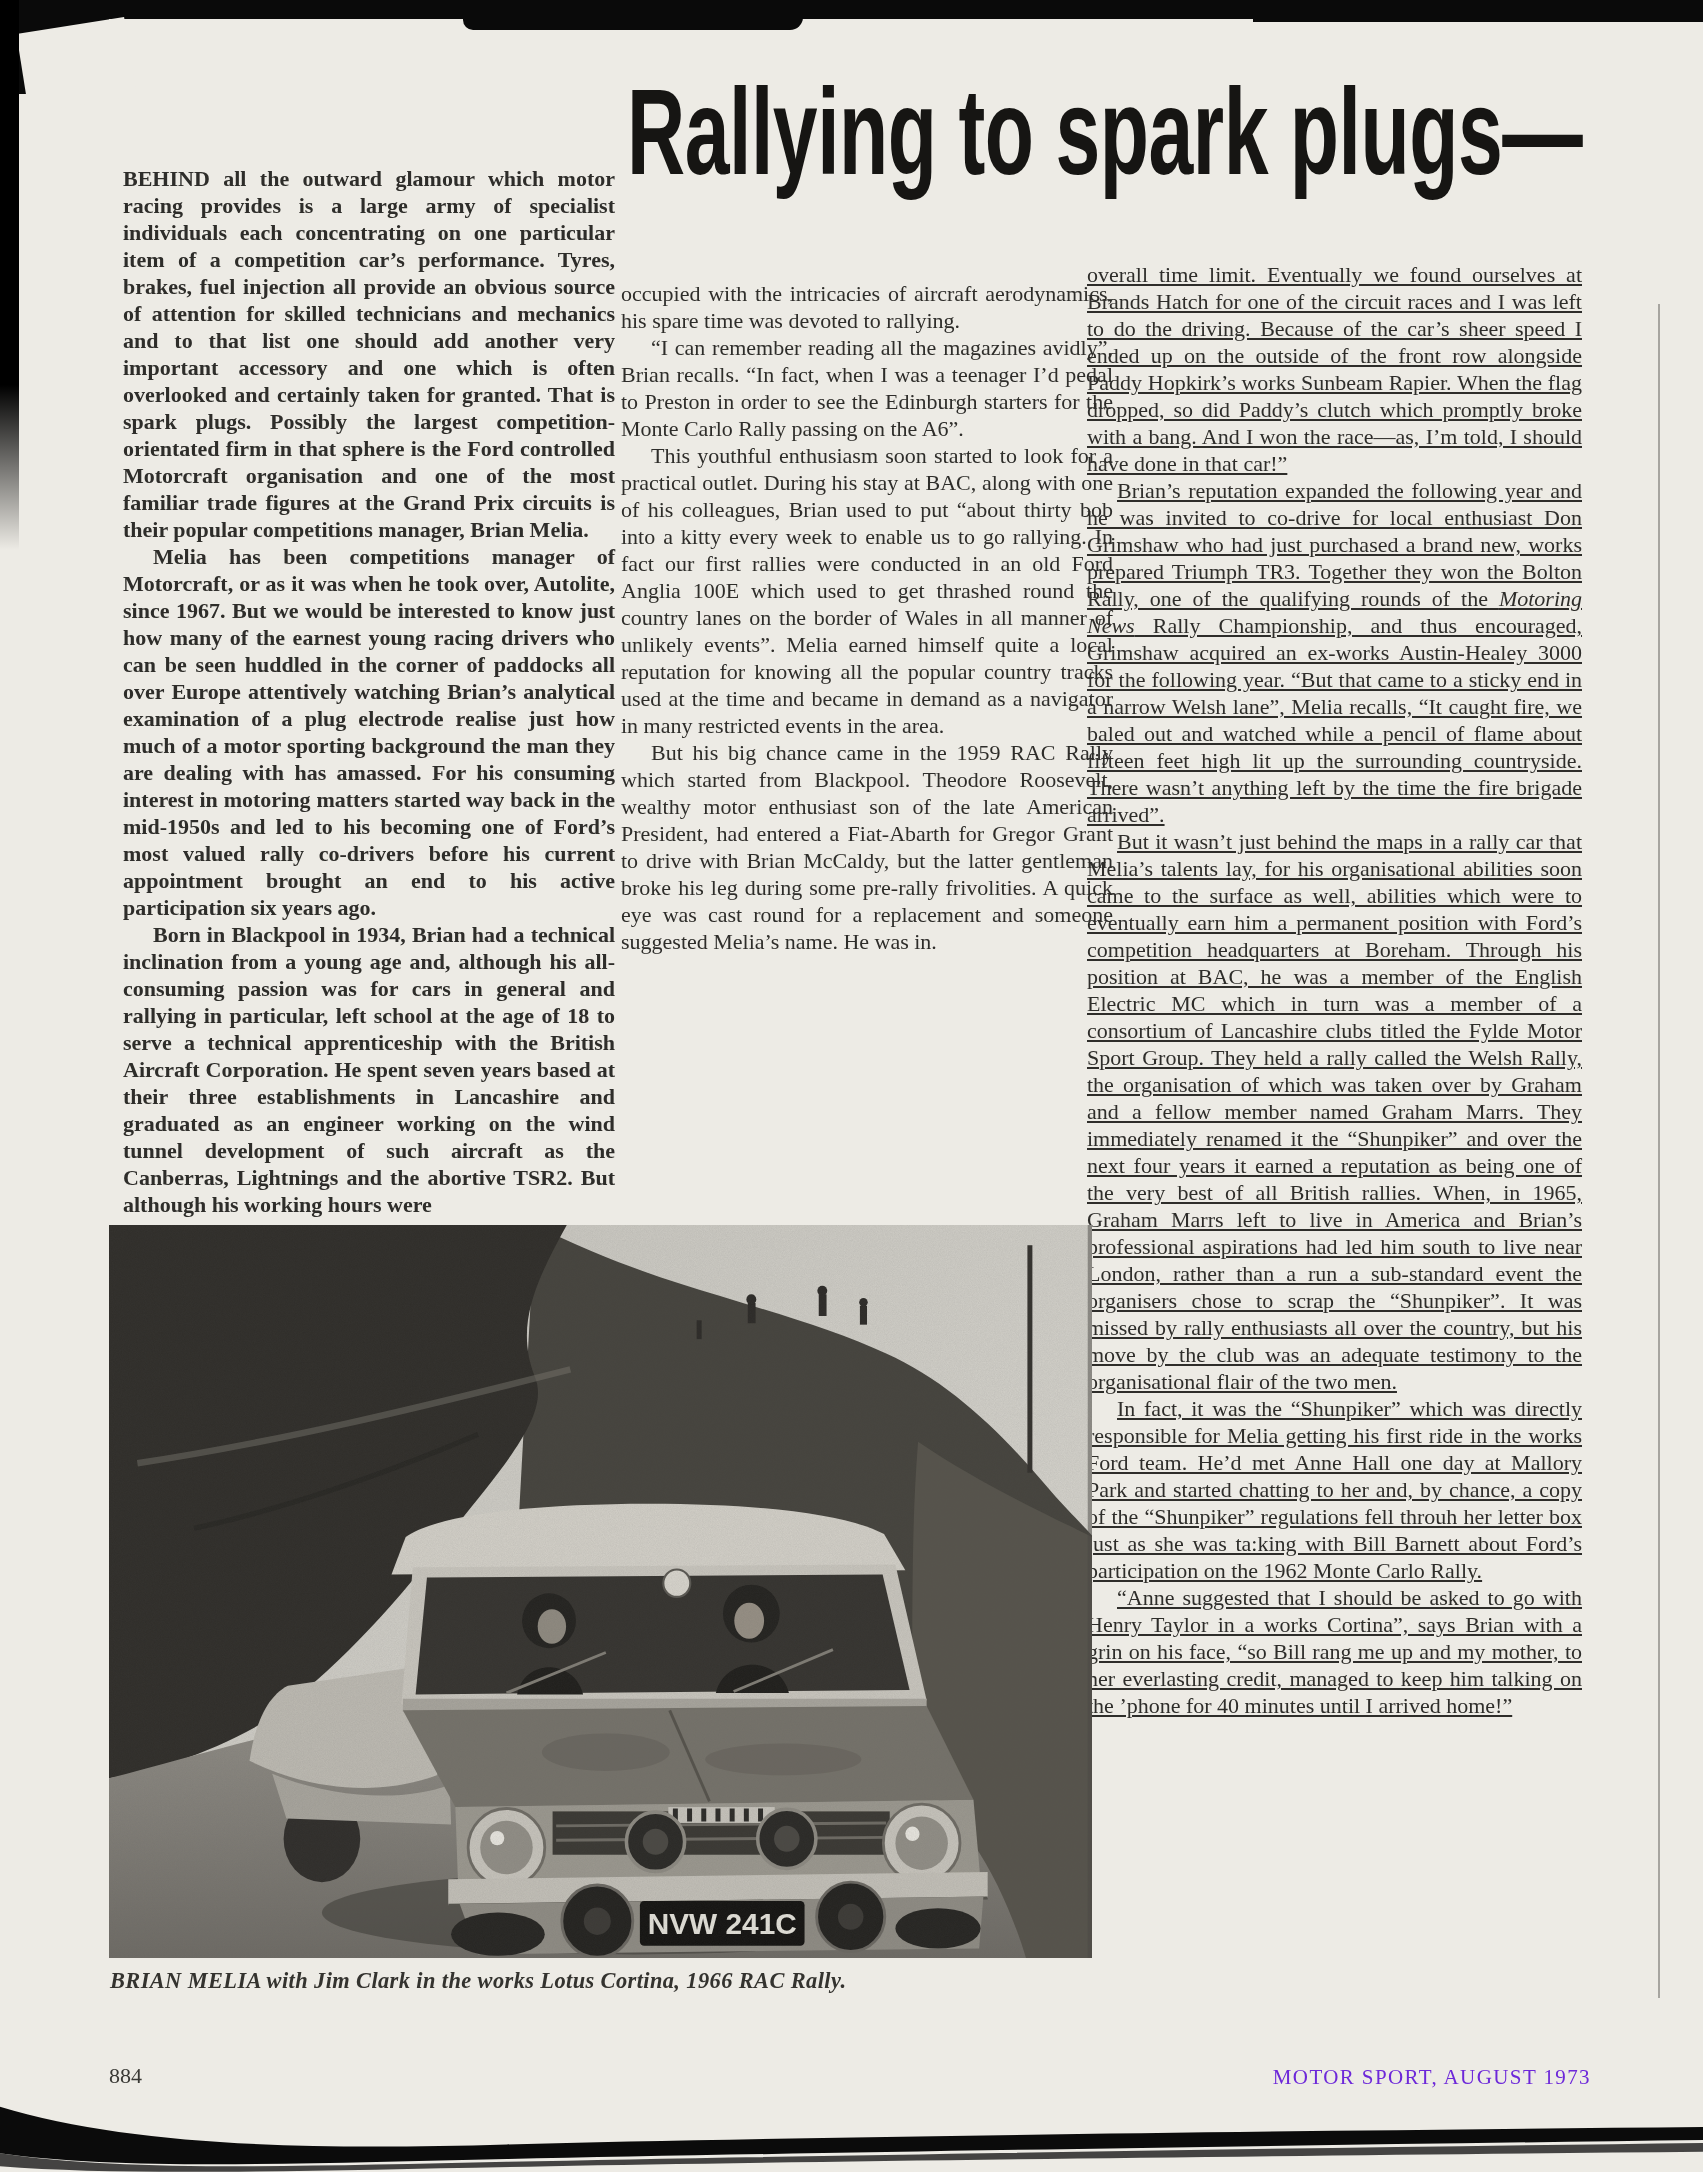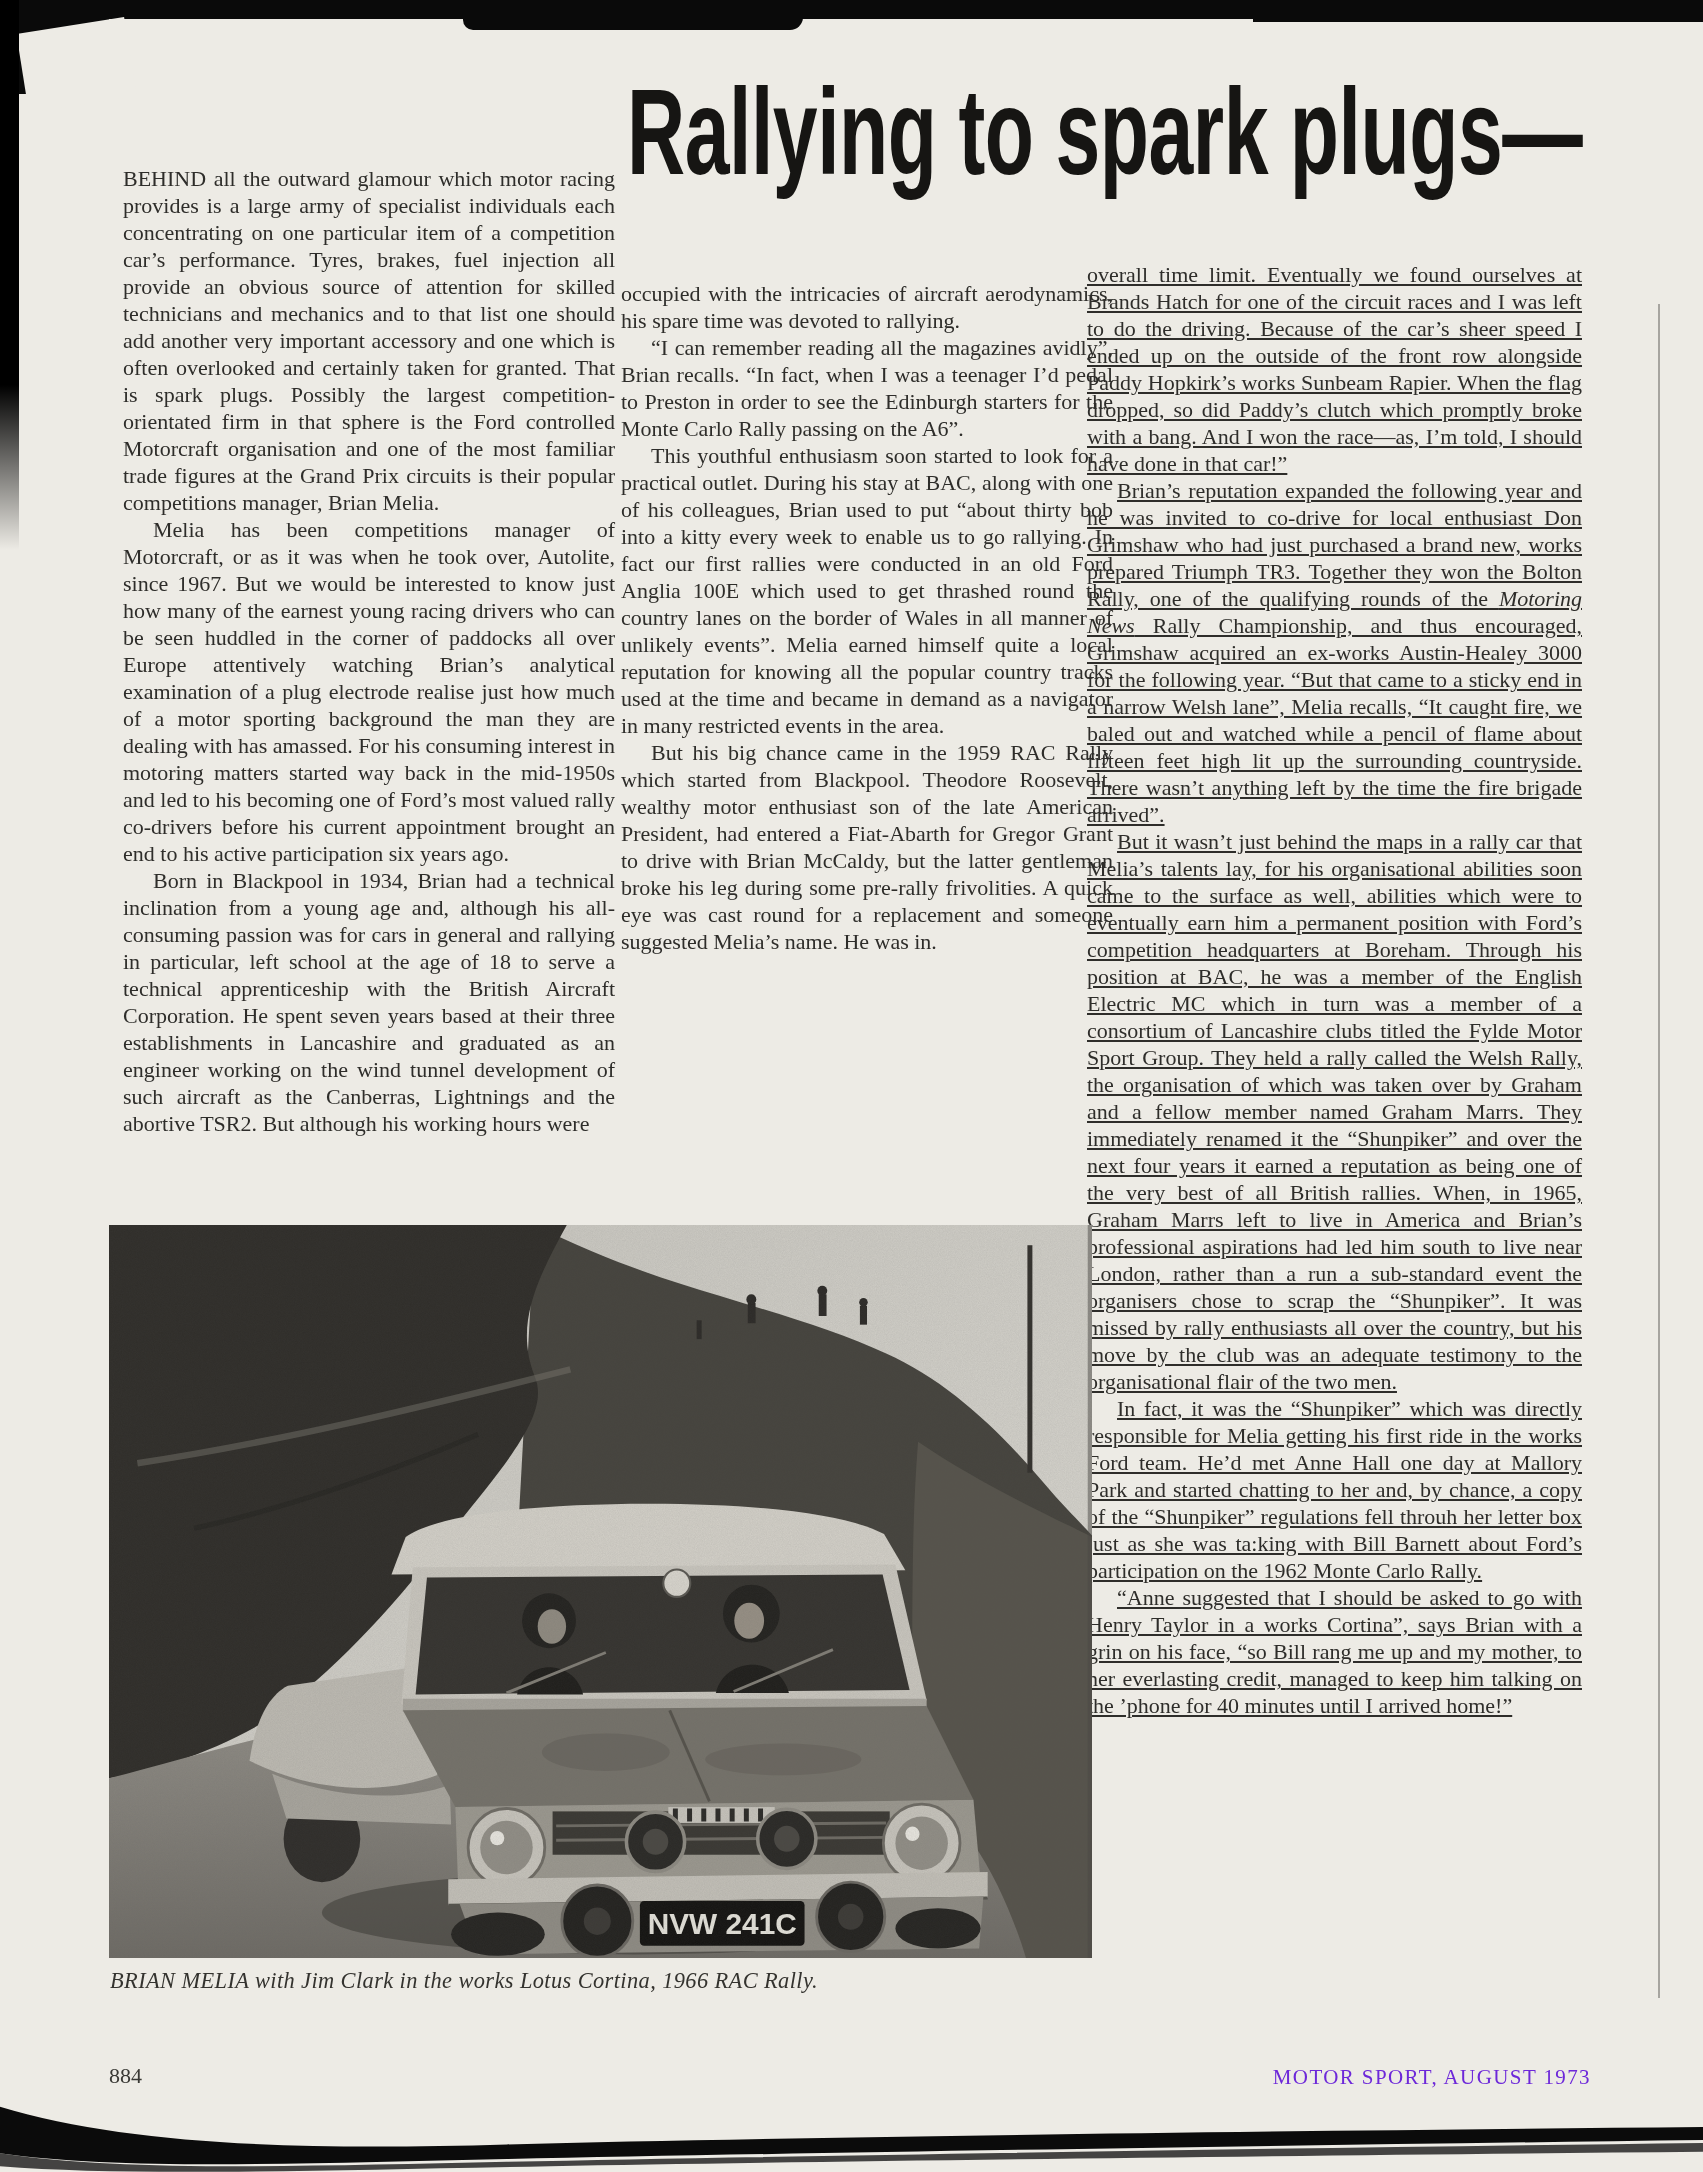--- a/index.html
+++ b/index.html
@@ -16,29 +16,29 @@
   .scan-right-line{position:absolute;left:1658px;top:304px;width:2.2px;height:1694px;background:#8f8d88;opacity:.75;}
   .scan-bottom{position:absolute;left:0;top:2085px;width:1703px;height:87px;}
   
   .headline{position:absolute;left:627px;top:71px;font-family:"Liberation Sans", sans-serif;
             font-weight:bold;font-size:122px;line-height:1;letter-spacing:-0.7px;color:#161513;
             transform:scaleX(0.66);transform-origin:left top;white-space:nowrap;}
   
   .col{position:absolute;font-size:22px;line-height:27px;text-align:justify;}
   .col p{margin:0;}
   .col p.ind{text-indent:30px;}
-  .col1{left:123px;top:165px;width:492px;}
+  .col1{left:123px;top:165px;width:492px;font-weight:bold;}
   .col2{left:621px;top:261px;width:492px;margin-top:19px;}
   .col3{left:1087px;top:261px;width:495px;text-decoration:underline;}
   .ital{font-style:italic;}
   
   .photo{position:absolute;left:109px;top:1225px;width:983px;height:733px;}
   .photo svg{display:block;width:100%;height:100%;}
   .caption{position:absolute;left:110px;top:1968px;width:985px;font-style:italic;
-           font-size:22.4px;color:#34332f;letter-spacing:0.4px;}
+           font-size:22.4px;color:#34332f;letter-spacing:0.4px;font-weight:bold;}
   
   .pagenum{position:absolute;left:109px;top:2063px;font-size:22px;color:#3a3935;}
   .footer-right{position:absolute;left:1014px;top:2065px;width:577px;text-align:right;
                 font-size:21px;letter-spacing:1.4px;color:#6d28d9;}
 </style>
 </head>
 <body>
 
 <div class="page">
 

